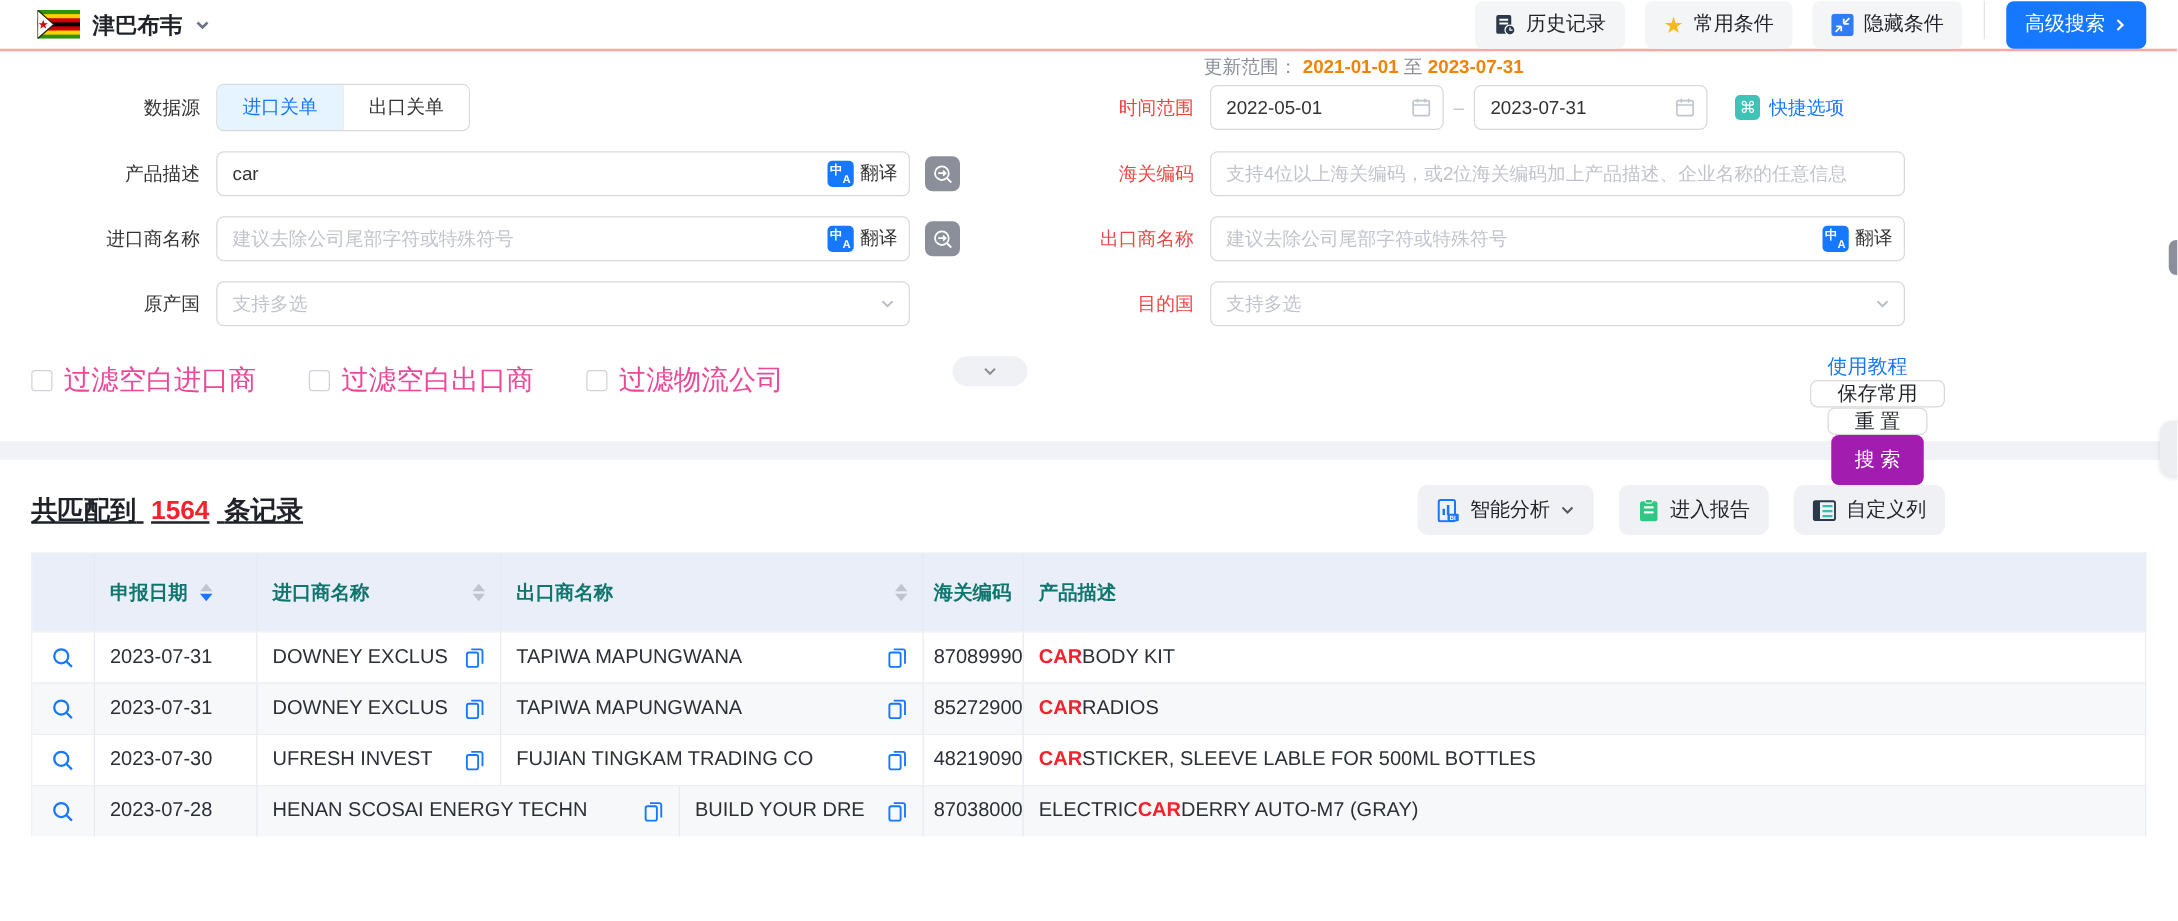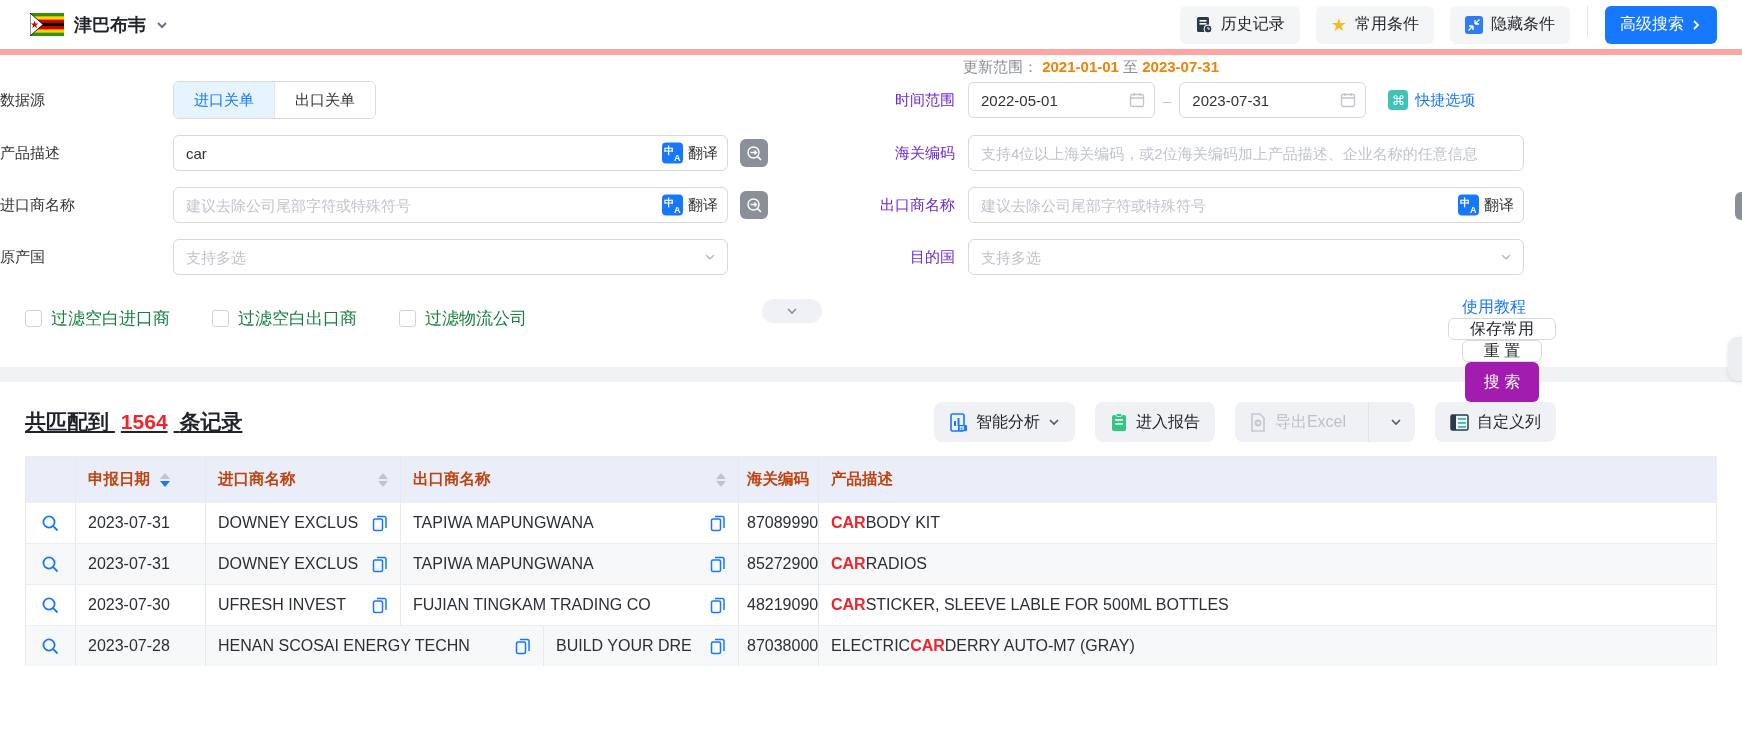--- a/index.html
+++ b/index.html
@@ -1,42 +1,42 @@
 <!DOCTYPE html>
 <html><head>
 <meta charset="utf-8">
 <style>
   * { margin:0; padding:0; box-sizing:border-box; }
   body { font-family:"Liberation Sans","DejaVu Sans",sans-serif; background:#fff; }
   .page { position:relative; width:1742px; height:737px; background:#fff; overflow:hidden; }
 
   
-  .topbar { height:55px; display:flex; align-items:center; justify-content:space-between;
-            padding:0 25px 0 30px; border-bottom:6px solid #fca5a5; }
+  .topbar { height:41px; display:flex; align-items:center; justify-content:space-between;
+            padding:0 25px 0 30px; border-bottom:2px solid #fca5a5; }
   .country { display:flex; align-items:center; gap:10px; cursor:pointer; }
   .country-name { font-size:18px; font-weight:700; color:#1f2329; }
   .chev { width:12px; height:12px; fill:none; stroke:#6b7280; stroke-width:2; }
   .topbar-right { display:flex; align-items:flex-start; }
   .tb-btn { height:38px; display:flex; align-items:center; gap:8px; background:#f4f5f7;
             border:none; border-radius:6px; padding:0 15px; font-size:16px; color:#1f2329;
             margin-left:16px; cursor:pointer; font-family:inherit; }
   .tb-divider { width:1px; height:30px; background:#e2e4e8; margin-left:17px; }
   .adv-btn { height:38px; display:flex; align-items:center; gap:6px; background:#1677ff; color:#fff;
              border:none; border-radius:6px; padding:0 15px; font-size:16px; margin-left:17px;
              cursor:pointer; font-family:inherit; }
   .star { color:#f7ba1e; font-size:18px; line-height:1; }
 
   
   .form { position:relative; padding:26px 0 0 0; }
   .frow { display:flex; align-items:center; margin-bottom:16px; }
   .lcol { display:flex; align-items:center; width:795px; flex:none; }
-  .lcol .lbl { width:173px; text-align:left; padding-right:13px; font-size:15px; color:#333; flex:none; }
+  .lcol .lbl { width:173px; text-align:right; padding-right:13px; font-size:15px; color:#333; flex:none; }
   .field { position:relative; width:555px; flex:none; }
   .rcol { display:flex; align-items:center; margin-left:85px; }
-  .rcol .lbl { width:88px; text-align:right; padding-right:13px; font-size:15px; color:#6d28d9; flex:none; }
+  .rcol .lbl { width:88px; text-align:right; padding-right:13px; font-size:15px; color:#ef4444; flex:none; }
   .rcol .field { width:556px; }
   input.txt { width:100%; height:36px; border:1px solid #d9d9d9; border-radius:6px; padding:0 12px;
               font-size:15px; color:#333; font-family:inherit; outline:none; background:#fff; }
   input.txt.with-trans { padding-right:76px; }
   input.txt::placeholder { color:#c0c4cc; }
   .trans-btn { position:absolute; right:10px; top:50%; transform:translateY(-50%);
                display:flex; align-items:center; gap:5px; border:none; background:transparent;
                color:#333; font-size:15px; cursor:pointer; font-family:inherit; }
   .trans-ic { width:21px; height:21px; background:#1677ff; border-radius:4px; position:relative; flex:none; }
   .trans-ic span { position:absolute; color:#fff; font-weight:700; }
@@ -59,21 +59,21 @@
   .quick { display:flex; align-items:center; gap:7px; margin-left:22px; cursor:pointer; }
   .quick-badge { width:20px; height:20px; border-radius:4px; background:#40c3b7; color:#fff;
                  display:flex; align-items:center; justify-content:center; font-size:13px; }
   .quick-text { color:#1677ff; font-size:15px; }
   .sel-chev { position:absolute; right:12px; top:50%; transform:translateY(-50%); }
 
   
   .ctrl-row { position:relative; display:flex; align-items:center; margin:22px 0 0 0; padding:0 25px; height:42px; }
   .cb-item { display:flex; align-items:center; gap:9px; margin-right:42px; cursor:pointer; }
   .cb-box { width:17px; height:17px; border:1px solid #d0d3d9; border-radius:3px; background:#fff; flex:none; }
-  .cb-label { font-size:17px; color:#15803d; }
+  .cb-label { font-size:22px; color:#ec4899; }
   .collapse-pill { position:absolute; left:762px; top:2px; width:60px; height:24px; border-radius:12px;
                    background:#f0f1f4; border:none; display:flex; align-items:center; justify-content:center; cursor:pointer; }
   .ctrl-right { position:absolute; right:186px; top:0; display:flex; align-items:center;flex-direction:column; }
   .link-btn { background:none; border:none; color:#1677ff; font-size:16px; cursor:pointer; font-family:inherit; }
   .ghost-btn { height:22px; padding:0 21px; background:#fff; border:1px solid #d9d9d9; border-radius:6px;
                font-size:16px; color:#1f2329; margin-left:16px; cursor:pointer; font-family:inherit; }
   .primary-btn { height:40px; padding:0 19px; background:#a21caf; border:none; border-radius:6px;
                  font-size:16px; color:#fff; margin-left:16px; cursor:pointer; font-family:inherit; }
   .form-bottom-pad { height:28px; }
   .gray-band { height:15px; background:#f0f2f5; }
@@ -90,21 +90,21 @@
   .res-btn.disabled { color:#bcc0c9; cursor:default; }
   .split { padding:0; }
   .split .main { display:flex; align-items:center; gap:8px; padding:0 14px; height:40px; }
   .split .sep { width:1px; height:40px; background:#e1e3e9; }
   .split .caret { padding:0 13px; height:40px; display:flex; align-items:center; }
 
   
   .table { margin:14px 25px 0 25px; border:1px solid #e8ebf0; border-bottom:none; }
   .trow { display:flex; align-items:stretch; }
   .thead { background:#e9eef8; }
-  .thead .cell { font-weight:700; color:#c2410c; font-size:15.5px; height:45px; }
+  .thead .cell { font-weight:700; color:#0f766e; font-size:15.5px; height:62px; }
   .cell { display:flex; align-items:center; padding:0 12px; border-right:1px solid #e6e9ef;
           font-size:16px; color:#2b2f36; overflow:hidden; white-space:nowrap; }
   .cell:last-child { border-right:none; }
   .tbody .trow { border-top:1px solid #eceef2; background:#fff; }
   .tbody .trow:nth-child(even) { background:#f7f8fa; }
   .tbody .cell { height:40px; }
   .c-sel { width:50px; flex:none; justify-content:center; }
   .c-date { width:130px; flex:none; }
   .c-imp { width:195px; flex:none; justify-content:space-between; }
   .c-exp { width:338px; flex:none; justify-content:space-between; }
@@ -357,36 +357,20 @@
       </button>
       <button class="res-btn">
         <svg width="18" height="19" viewBox="0 0 18 19">
           <rect x="2" y="2" width="14" height="16" rx="2" fill="#30c784"></rect>
           <rect x="5" y="6" width="8" height="1.8" rx="0.9" fill="#fff"></rect>
           <rect x="5" y="10" width="8" height="1.8" rx="0.9" fill="#fff"></rect>
           <rect x="6" y="0.5" width="6" height="3" rx="1.5" fill="#30c784" stroke="#fff" stroke-width="0.8"></rect>
         </svg>
         <span>进入报告</span>
       </button>
-      <div class="res-btn split disabled">
-        <div class="main">
-          <svg width="18" height="19" viewBox="0 0 18 19">
-            <path d="M3 1 H11 L15 5 V18 H3 Z" fill="none" stroke="#c3c7cf" stroke-width="1.6"></path>
-            <circle cx="9" cy="10" r="3.4" fill="#c3c7cf"></circle>
-            <path d="M7.5 10 H10.5 M9.3 8.8 L10.5 10 L9.3 11.2" stroke="#fff" stroke-width="1" fill="none"></path>
-          </svg>
-          <span>导出Excel</span>
-        </div>
-        <div class="sep"></div>
-        <div class="caret">
-          <svg class="chev" viewBox="0 0 12 12">
-              <path d="M2 4 L6 8 L10 4" stroke="#55595f" stroke-width="1.6" fill="none"></path>
-            </svg>
-        </div>
-      </div>
       <button class="res-btn">
         <svg width="19" height="17" viewBox="0 0 19 17">
           <rect x="1" y="1" width="17" height="15" rx="1.5" fill="none" stroke="#2b3a4a" stroke-width="1.5"></rect>
           <rect x="1" y="1" width="5" height="15" fill="#2b3a4a"></rect>
           <rect x="8" y="4" width="8" height="1.8" fill="#3fb9ad"></rect>
           <rect x="8" y="8" width="8" height="1.8" fill="#3fb9ad"></rect>
           <rect x="8" y="12" width="8" height="1.8" fill="#3fb9ad"></rect>
         </svg>
         <span>自定义列</span>
       </button>

